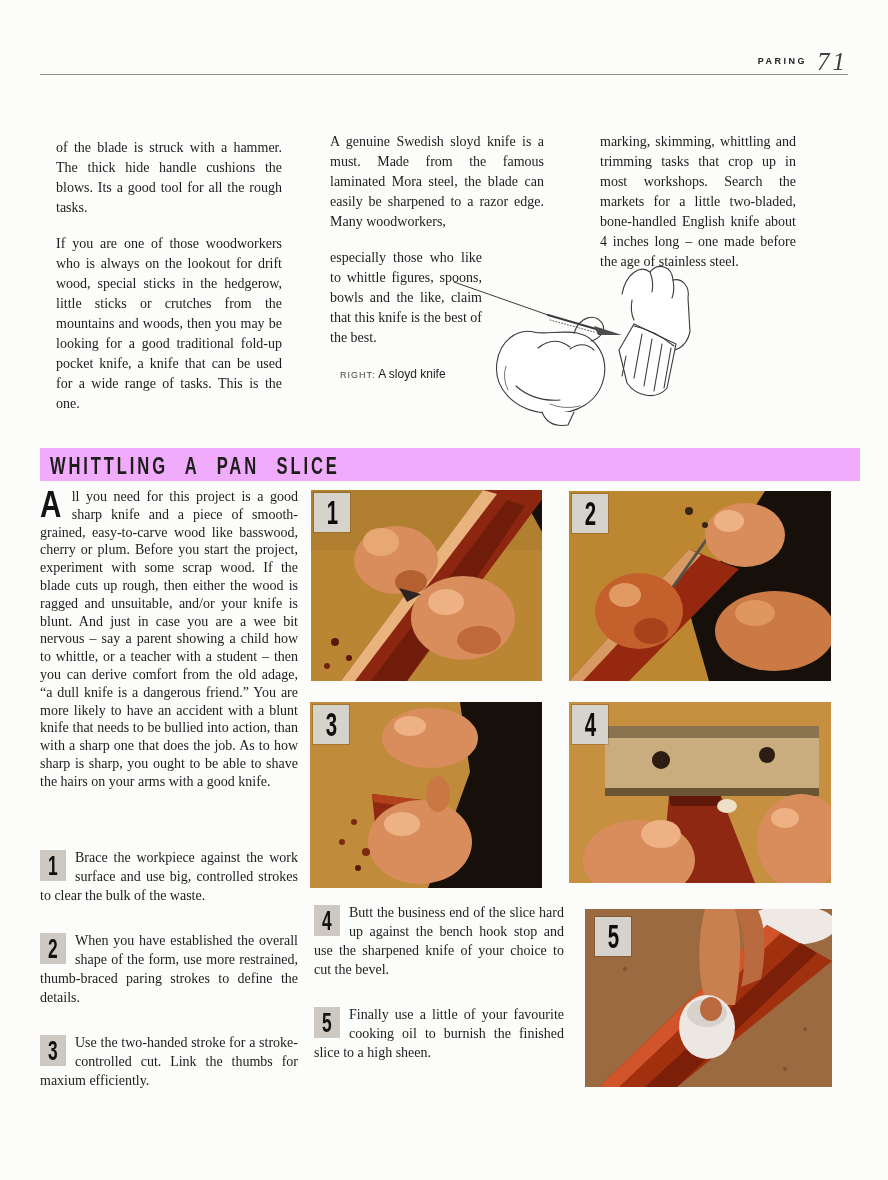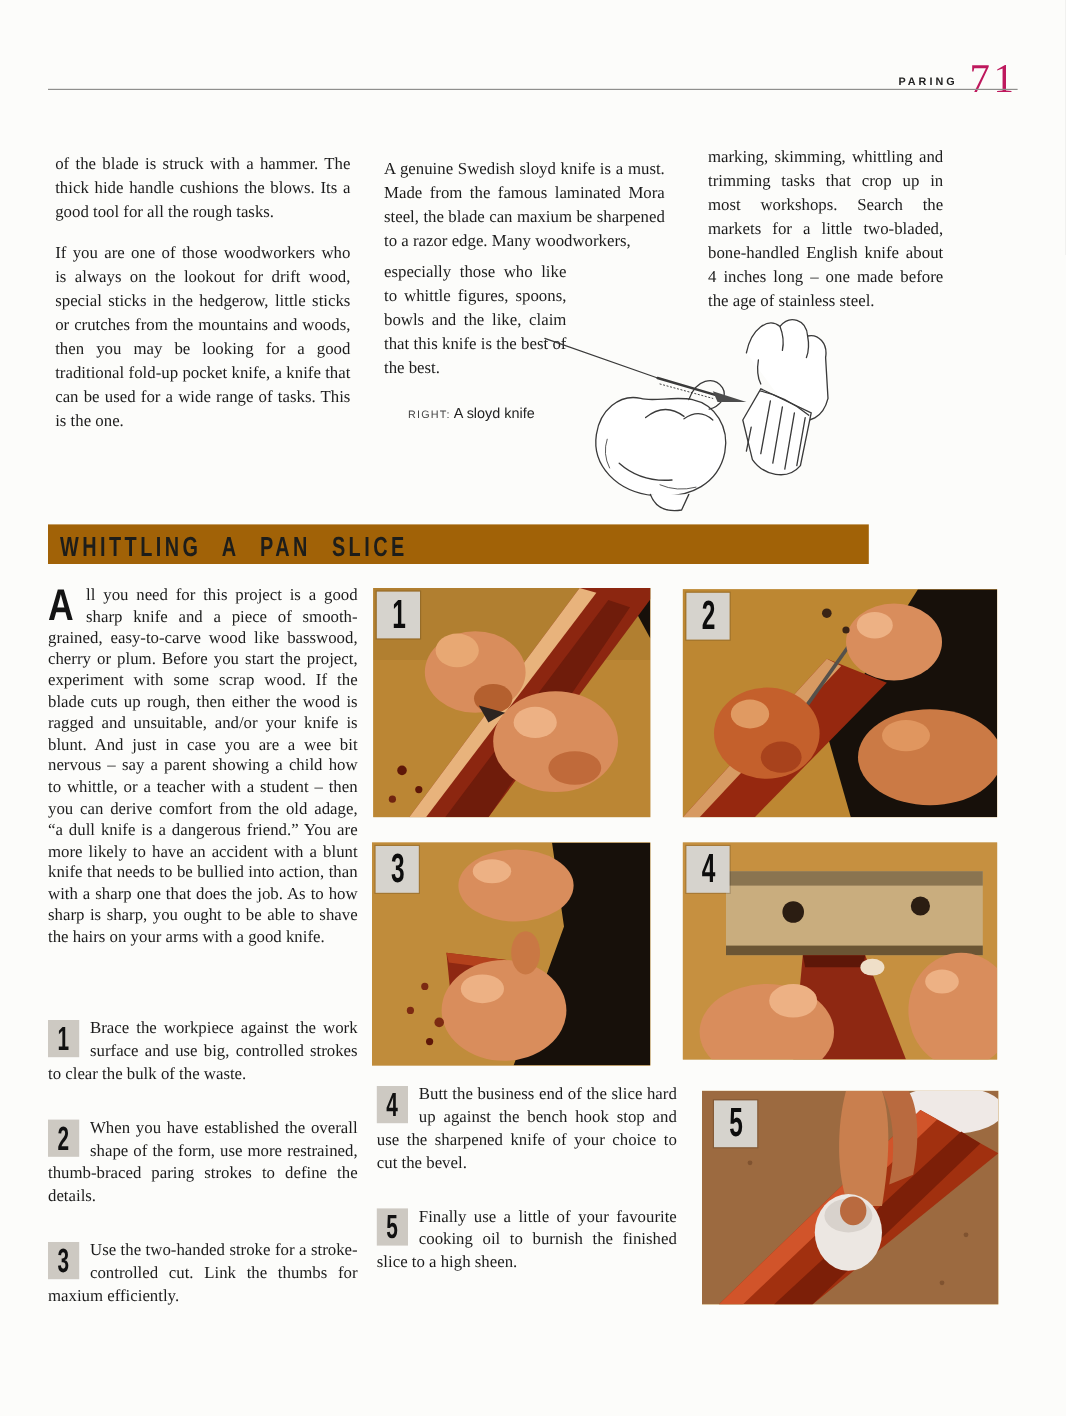--- a/index.html
+++ b/index.html
@@ -7,42 +7,42 @@
     position:relative;width:888px;height:1180px;margin:0 auto;
     background:#fcfcfa;overflow:hidden;
     font-family:"Liberation Serif",serif;color:#1c1c1c;
   }
   .abs{position:absolute;}
 
   
   .running-head{top:48px;right:40px;text-align:right;white-space:nowrap;}
   .running-label{font-family:"Liberation Sans",sans-serif;font-size:9px;font-weight:bold;
     letter-spacing:2.5px;color:#222;vertical-align:6px;text-align:right;}
-  .folio{font-family:"Liberation Serif",serif;font-size:34px;
-    letter-spacing:3px;color:#be185d;margin-left:6px;}
+  .folio{font-family:"Liberation Serif",serif;font-style:italic;font-size:25px;
+    letter-spacing:3px;color:#404040;margin-left:6px;}
   .head-rule{top:74px;left:40px;width:808px;height:0;border-top:1.5px solid #8f8f8d;}
 
   
   .col{line-height:20px;font-size:14px;text-align:justify;}
-  .col p{margin:6px;}
+  .col p{margin:16px;}
   .heading{font-family:"Liberation Sans",sans-serif;font-weight:bold;font-size:22px;
     letter-spacing:0.5px;word-spacing:0.35em;color:#161616;
     display:inline-block;transform:scaleX(0.8);transform-origin:left;white-space:nowrap;}
   .para-gap{margin-top:14px!important;}
 
   
   .narrow-left{width:152px;}
   .narrow-right{width:196px;margin-left:auto;}
 
   .caption{margin-top:16px;margin-left:26px;font-family:"Liberation Sans",sans-serif;
     font-size:12px;color:#222;text-align:left;}
   .caption-label{font-size:9px;letter-spacing:1px;color:#444;}
 
   
-  .banner{top:437px;left:40px;width:684px;height:33px;background:#a16207;}
+  .banner{top:448px;left:40px;width:820px;height:33px;background:#f0abfc;}
   .banner-text{font-family:"Liberation Sans",sans-serif;font-weight:bold;font-size:23px;
     letter-spacing:4px;word-spacing:14px;color:#1d1d1a;
     display:inline-block;transform:scaleX(0.72);transform-origin:left;
     margin:5px 0 0 10px;white-space:nowrap;}
 
   
   .intro{top:488px;left:40px;width:258px;line-height:17.8px;font-size:14px;text-align:justify;}
   .dropcap{float:left;font-family:"Liberation Sans",sans-serif;font-weight:bold;
     font-size:37px;line-height:32px;margin:1px 5px 0 0;transform:scaleX(0.8);
     transform-origin:left;color:#141414;}
@@ -84,21 +84,21 @@
     <span class="folio">71</span>
   </div>
   <div class="abs head-rule"></div>
 
   <div class="abs col" style="top:122px;left:40px;width:258px;">
     <p>of the blade is struck with a hammer. The thick hide handle cushions the blows. Its a good tool for all the rough tasks.</p>
     <p class="para-gap">If you are one of those woodworkers who is always on the lookout for drift wood, special sticks in the hedgerow, little sticks or crutches from the mountains and woods, then you may be looking for a good traditional fold-up pocket knife, a knife that can be used for a wide range of tasks. This is the one.</p>
   </div>
 
   <div class="abs col" style="top:118px;left:314px;width:246px;">
-    <p class="para-gap">A genuine Swedish sloyd knife is a must. Made from the famous laminated Mora steel, the blade can maxium be sharpened to a razor edge. Many woodworkers,</p>
+    <p class="para-gap">A genuine Swedish sloyd knife is a must. Made from the famous laminated Mora steel, the blade can easily be sharpened to a razor edge. Many woodworkers,</p>
     <p class="narrow-left">especially those who like to whittle figures, spoons, bowls and the like, claim that this knife is the best of the best.</p>
     <div class="caption">
       <span class="caption-label">RIGHT:</span>
       <span>A sloyd knife</span>
     </div>
   </div>
 
   <div class="abs col" style="top:116px;left:584px;width:262px;">
     <p class="narrow-right">marking, skimming, whittling and trimming tasks that crop up in most workshops. Search the markets for a little two-bladed, bone-handled English knife about 4 inches long – one made before the age of stainless steel.</p>
   </div>

